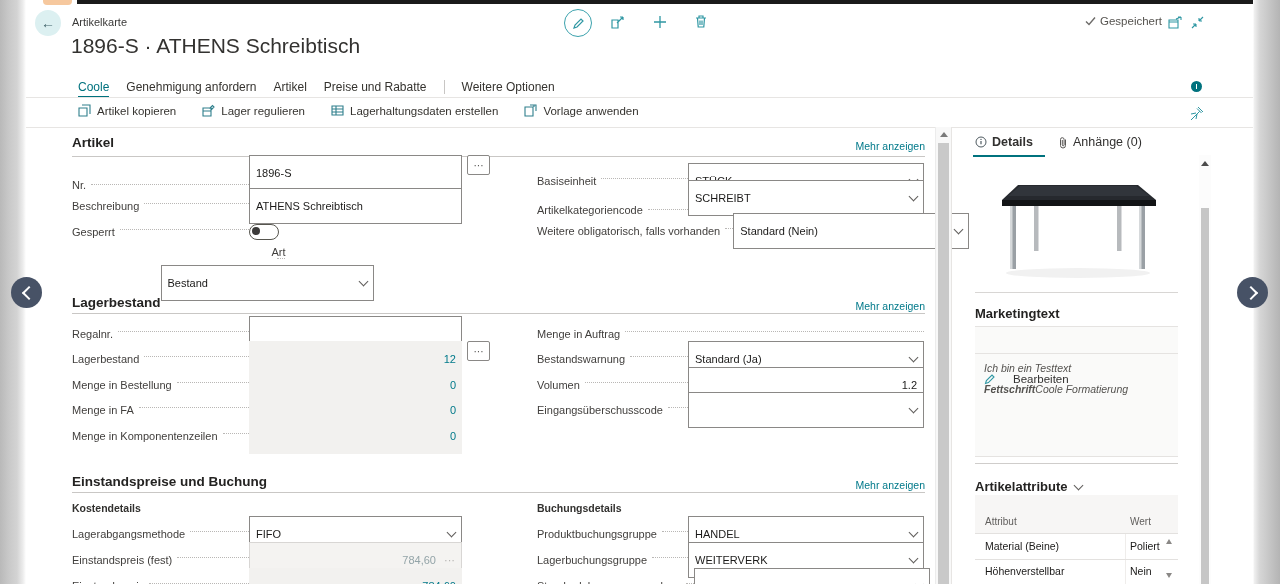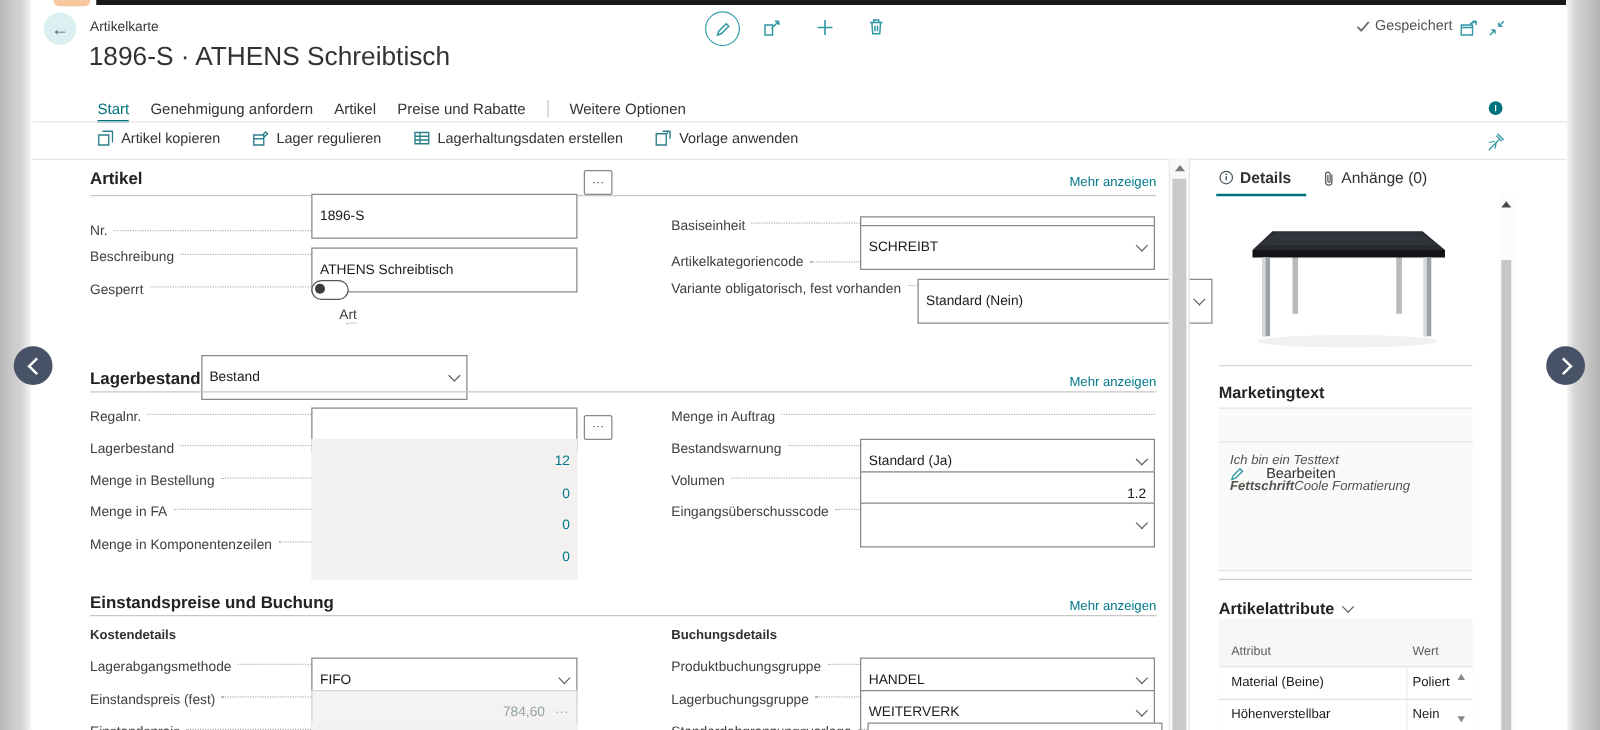--- a/index.html
+++ b/index.html
@@ -53,21 +53,21 @@
   .grp{position:absolute;font-size:10.5px;font-weight:700;color:#32312f;}
 
   .colL{position:absolute;left:72px;width:418px;}
   .colR{position:absolute;left:537px;width:387px;}
   .frow{position:absolute;left:0;width:100%;height:20px;display:flex;align-items:center;}
   .lbl{font-size:11px;color:#403e3c;white-space:nowrap;padding-right:5px;}
   .ldr{flex:1;border-bottom:1px dotted #b9b7b5;margin-bottom:6px;min-width:8px;}
   .fwrapL{width:241px;display:flex;gap:5px;flex:none;}
   .fwrapR{width:236px;display:flex;flex:none;}
   .fbox{height:36px;box-sizing:border-box;font-size:11px;color:#1b1a19;display:flex;align-items:center;
-    padding:0 6px;background:#fff;flex:none;margin-top:19px;}
+    padding:0 6px;background:#fff;flex:none;}
   .w213{width:213px;} .w236{width:236px;}
   .inp{border:1px solid #8a8886;}
   .sel{border:1px solid #8a8886;justify-content:space-between;}
   .dis{background:#f2f1ef;justify-content:flex-end;}
   .dis2{background:#f4f3f1;border:1px solid #d8d6d4;justify-content:flex-end;color:#93a4a8;}
   .vlink{color:#00798a;}
   .ta-r{justify-content:flex-end;}
   .chev{width:6px;height:6px;border-right:1.4px solid #5f5d5b;border-bottom:1.4px solid #5f5d5b;
     transform:rotate(45deg);margin-top:-3px;flex:none;}
   .btn-ell{width:23px;height:20px;box-sizing:border-box;border:1px solid #8a8886;background:#fff;
@@ -164,21 +164,21 @@
         <path d="M1 4h9v8H1zM1 6h9M8 3l5-2M13 1v3M13 1h-3" fill="none" stroke="#2f97a3" stroke-width="1.1"></path>
       </svg>
   </span>
   <span class="tool-icon" style="left:1191px;top:16px;">
     <svg width="13" height="13" viewBox="0 0 13 13">
         <path d="M12 1L8 5M8 5V2M8 5h3M1 12l4-4M5 8v3M5 8H2" fill="none" stroke="#2f97a3" stroke-width="1.1"></path>
       </svg>
   </span>
 
   <div class="tabsrow">
-    <span class="tab active">Start</span>
+    <span class="tab active">Coole</span>
     <span class="tab">Genehmigung anfordern</span>
     <span class="tab">Artikel</span>
     <span class="tab">Preise und Rabatte</span>
     <span class="tabdiv"></span>
     <span class="tab">Weitere Optionen</span>
   </div>
   <div class="indicator-dot">
       <span></span>
     </div>
   <div class="hline" style="top:97px;"></div>
@@ -280,21 +280,21 @@
       <span class="lbl">Artikelkategoriencode</span>
         <span class="ldr"></span>
       <span class="fwrapR">
           <span class="fbox sel w236">
             <span>SCHREIBT</span>
             <span class="chev"></span>
           </span>
         </span>
     </div>
     <div class="frow" style="top:221px;">
-      <span class="lbl">Variante obligatorisch, fest vorhanden</span>
+      <span class="lbl">Weitere obligatorisch, falls vorhanden</span>
         <span class="ldr"></span>
       <span class="fwrapR">
           <span class="fbox sel w236">
             <span>Standard (Nein)</span>
             <span class="chev"></span>
           </span>
         </span>
     </div>
   </div>
 

